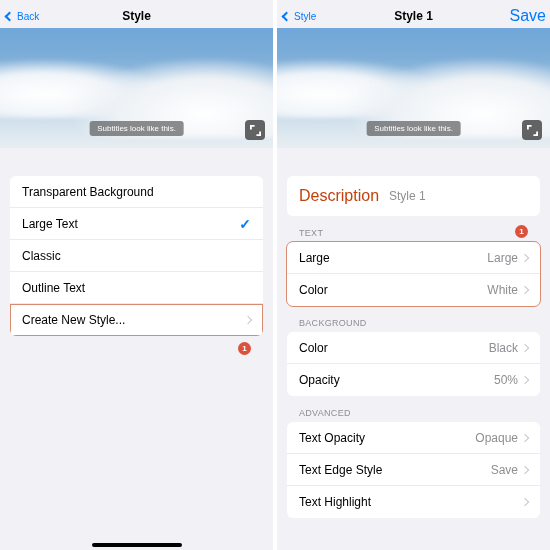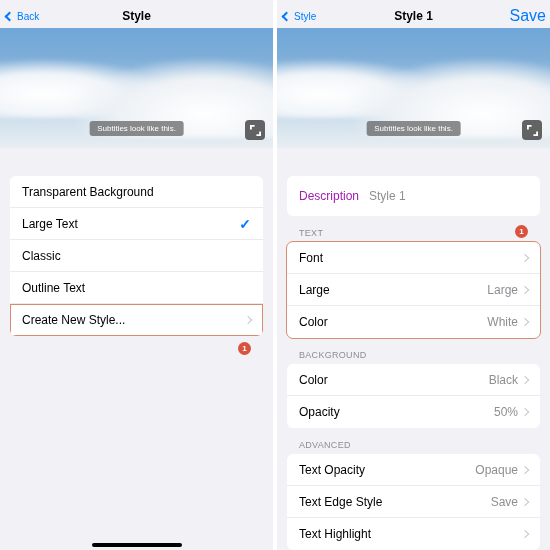--- a/index.html
+++ b/index.html
@@ -24,21 +24,21 @@
   .group.highlight{outline:1px solid #d98b70;}
   .row{height:32px;padding:0 12px;display:flex;align-items:center;justify-content:space-between;border-bottom:1px solid #eceaef;cursor:pointer;}
   .row:last-child{border-bottom:none;}
   .row.highlight{outline:1px solid #d98b70;outline-offset:-1px;}
   .row-label{font-size:12px;color:#000;}
   .row-value{font-size:12px;color:#8e8e93;margin-left:auto;margin-right:4px;}
   .row-chev{display:inline-block;width:6px;height:6px;border-right:1.5px solid #c7c7cc;border-top:1.5px solid #c7c7cc;transform:rotate(45deg);}
   .check{color:#007aff;font-size:14px;font-weight:bold;}
   .section-header{font-size:9px;color:#8e8e93;text-transform:uppercase;padding:0 22px 4px 22px;letter-spacing:0.3px;position:relative;}
   .desc-row{height:40px;padding:0 12px;display:flex;align-items:center;gap:10px;}
-  .desc-label{font-size:12px;color:#a21caf;}
+  .desc-label{font-size:16px;color:#c2410c;}
   .desc-value{font-size:12px;color:#8e8e93;}
   .badge{position:absolute;width:13px;height:13px;background:#d9523e;color:#fff;font-size:8px;font-weight:600;border-radius:50%;display:flex;align-items:center;justify-content:center;}
   .home-ind{position:absolute;bottom:3px;left:50%;transform:translateX(-50%);width:90px;height:4px;background:#000;border-radius:3px;}
 </style>
 </head>
 <body>
 
 <div class="stage">
 
   <div class="phone">
@@ -114,25 +114,20 @@
           <span class="desc-value">Style 1</span>
         </div>
       </div>
 
       <div class="section-header">
         <span>TEXT</span>
         <div class="badge" style="right:22px;top:-3px;">1</div>
       </div>
       <div class="group highlight">
         <div class="row">
-          <span class="row-label">Font</span>
-          <span class="row-value"></span>
-          <span class="row-chev"></span>
-        </div>
-        <div class="row">
           <span class="row-label">Large</span>
           <span class="row-value">Large</span>
           <span class="row-chev"></span>
         </div>
         <div class="row">
           <span class="row-label">Color</span>
           <span class="row-value">White</span>
           <span class="row-chev"></span>
         </div>
       </div>

